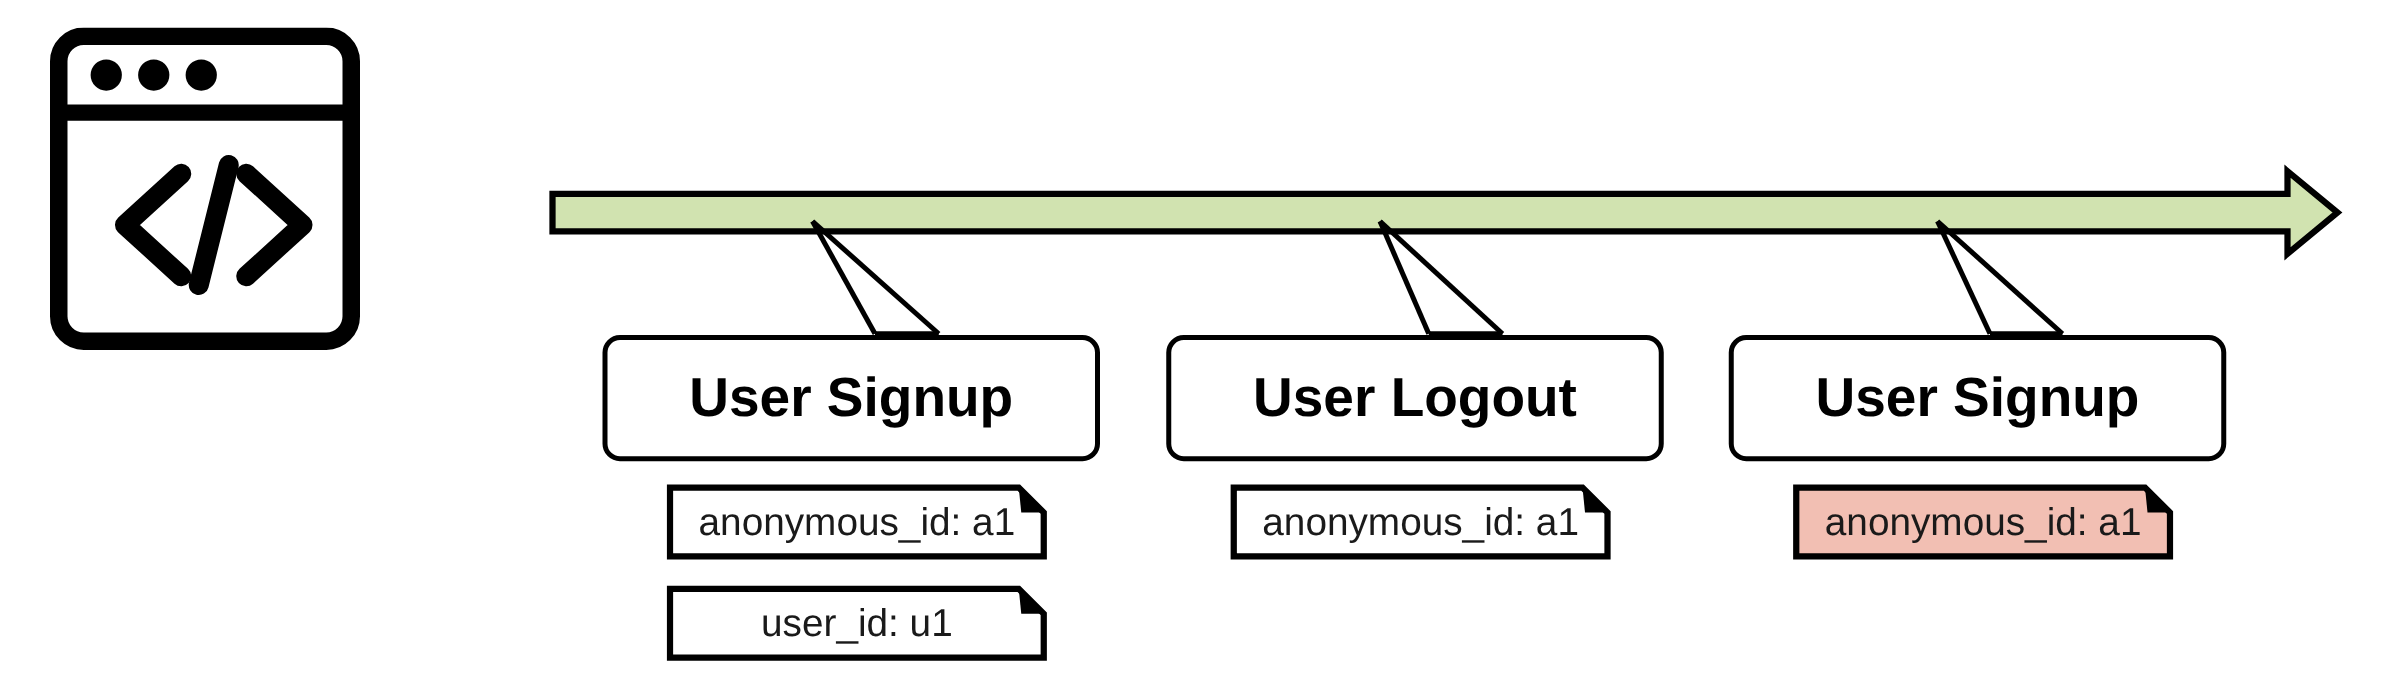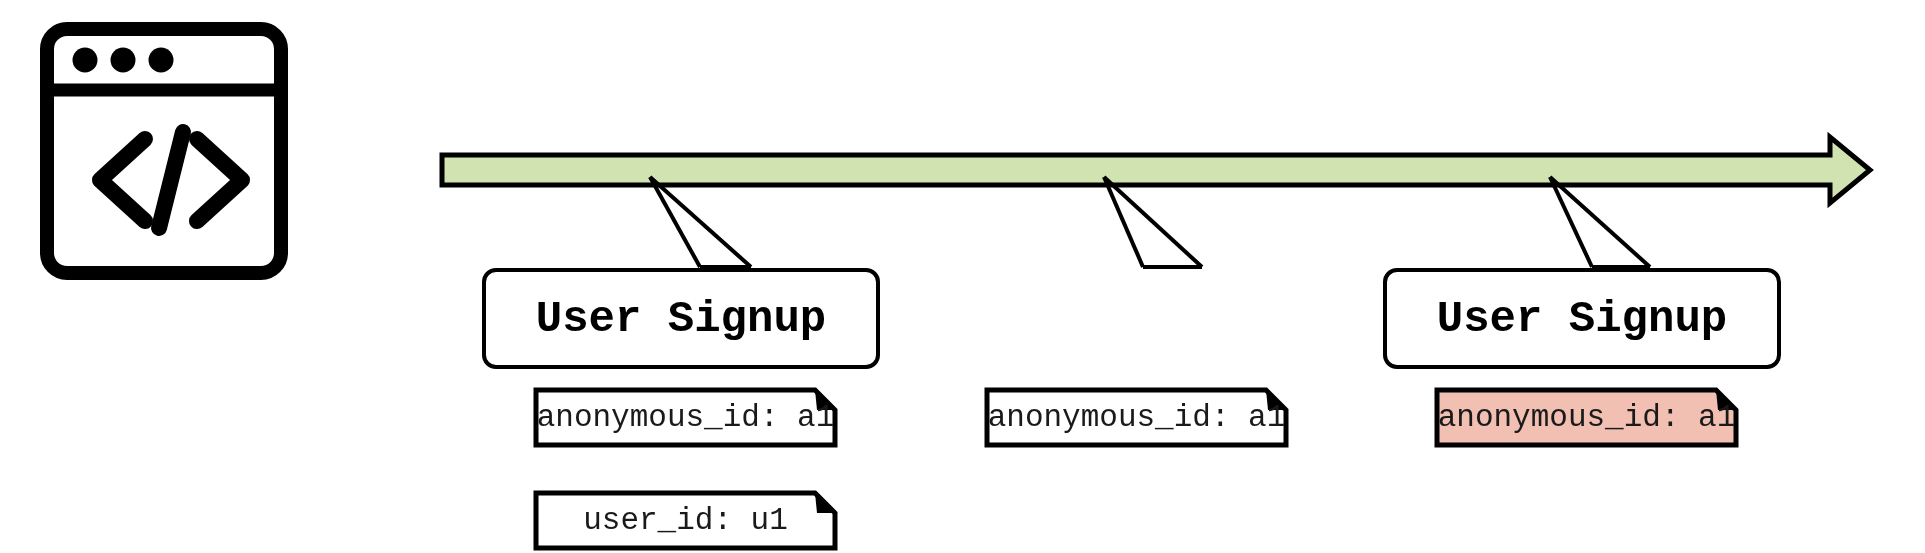--- a/index.html
+++ b/index.html
@@ -11,21 +11,20 @@
     width: 1925px;
     height: 553px;
     overflow: hidden;
     font-family: "Liberation Sans", sans-serif;
   }
   #canvas {
     position: relative;
     width: 1925px;
     height: 553px;
     background: #ffffff;
-    font-family: Liberation Mono, monospace;
   }
   .code-icon {
     position: absolute;
     left: 40px;
     top: 22px;
     width: 248px;
     height: 258px;
   }
   .timeline-layer {
     position: absolute;
@@ -123,28 +122,31 @@
   </div>
 
   <div class="note-tag" style="left:533px; top:387px;">
     <svg width="305" height="61" viewBox="0 0 305 61" xmlns="http://www.w3.org/2000/svg">
       <path d="M 3,3 L 282,3 L 302,23 L 302,58 L 3,58 Z" fill="#ffffff" stroke="#000000" stroke-width="5" stroke-linejoin="miter"></path>
       <path d="M 282,3 L 302,23 L 284,23 Z" fill="#000000"></path>
     </svg>
     <span class="note-tag-label">anonymous_id: a1</span>
   </div>
 
-  <div class="note-tag" style="left:533px; top:490px;">
+  <div class="note-tag" style="left:533px; top:468px;">
     <svg width="305" height="61" viewBox="0 0 305 61" xmlns="http://www.w3.org/2000/svg">
       <path d="M 3,3 L 282,3 L 302,23 L 302,58 L 3,58 Z" fill="#ffffff" stroke="#000000" stroke-width="5" stroke-linejoin="miter"></path>
       <path d="M 282,3 L 302,23 L 284,23 Z" fill="#000000"></path>
     </svg>
     <span class="note-tag-label">user_id: u1</span>
   </div>
 
+  <div class="event-box" style="left:933px; top:268px;">
+    <span class="event-box-label">User Logout</span>
+  </div>
 
   <div class="note-tag" style="left:984px; top:387px;">
     <svg width="305" height="61" viewBox="0 0 305 61" xmlns="http://www.w3.org/2000/svg">
       <path d="M 3,3 L 282,3 L 302,23 L 302,58 L 3,58 Z" fill="#ffffff" stroke="#000000" stroke-width="5" stroke-linejoin="miter"></path>
       <path d="M 282,3 L 302,23 L 284,23 Z" fill="#000000"></path>
     </svg>
     <span class="note-tag-label">anonymous_id: a1</span>
   </div>
 
   <div class="event-box" style="left:1383px; top:268px;">

